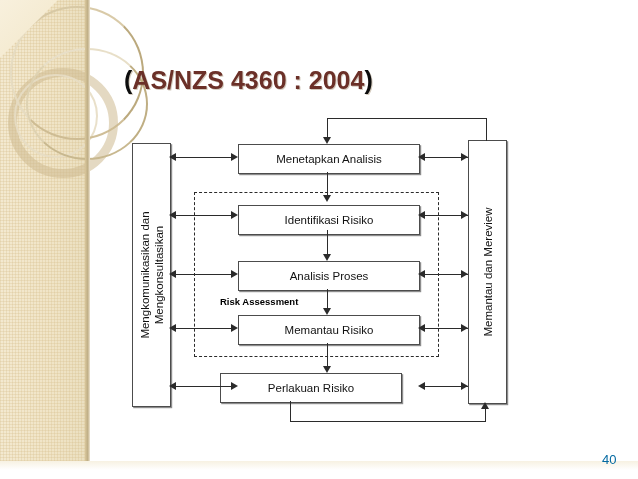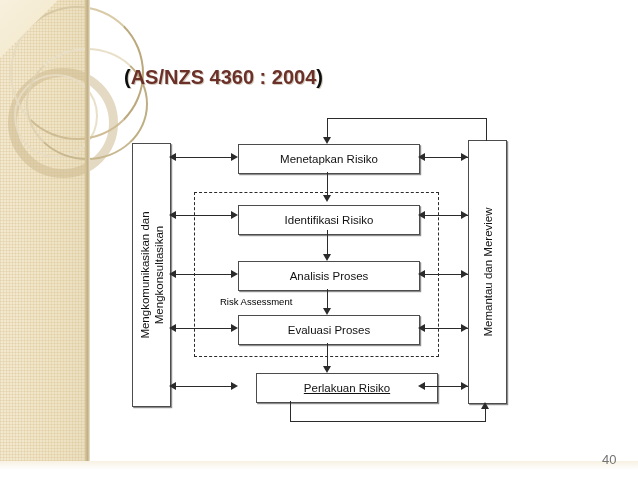--- a/index.html
+++ b/index.html
@@ -55,29 +55,29 @@
 
   
   .title1{
     position:absolute;left:124px;top:25px;
     font-size:25px;font-weight:bold;color:#0d0d0d;letter-spacing:.1px;
     text-shadow:1px 1px 0 rgba(160,140,110,.45);
     white-space:nowrap;
   }
   .title2{
     position:absolute;left:124px;top:66px;
-    font-size:20px;font-weight:bold;color:#0d0d0d;
+    font-size:25px;font-weight:bold;color:#0d0d0d;
     text-shadow:1px 1px 0 rgba(160,140,110,.45);
     white-space:nowrap;
   }
   .title2 .code{color:#6b3028;}
 
   .page-num{
     position:absolute;left:602px;top:452px;
-    font-size:13px;color:#737373;
+    font-size:13px;color:#0369a1;
   }
 
   
   .dg{position:absolute;left:0;top:0;width:638px;height:479px;}
   .pbox{
     position:absolute;background:#fff;border:1.4px solid #4c4c4c;
     box-shadow:1.2px 1.2px 0 rgba(120,120,120,.85);
     display:flex;align-items:center;justify-content:center;
     font-size:11.5px;color:#111;
   }
@@ -88,21 +88,21 @@
   .vlabel{
     position:absolute;left:50%;top:50%;
     transform:translate(-50%,-50%) rotate(-90deg);
     white-space:nowrap;font-size:11.5px;color:#111;text-align:center;
     line-height:14px;
   }
   .dashbox{
     position:absolute;border:1.6px dashed #2b2b2b;background:transparent;
   }
   .ra-label{
-    position:absolute;font-size:9.5px;font-weight:normal;color:#000;
+    position:absolute;font-size:9.5px;font-weight:bold;color:#000;
     white-space:nowrap;
     padding-left:8px;
   }
   .ln{position:absolute;background:#2b2b2b;}
   .lnh{height:1.4px;}
   .lnv{width:1.4px;}
   .ah{position:absolute;width:0;height:0;}
   .ah-d{border-left:4.5px solid transparent;border-right:4.5px solid transparent;border-top:7px solid #2b2b2b;}
   .ah-u{border-left:4.5px solid transparent;border-right:4.5px solid transparent;border-bottom:7px solid #2b2b2b;}
   .ah-r{border-top:4.5px solid transparent;border-bottom:4.5px solid transparent;border-left:7px solid #2b2b2b;}
@@ -134,25 +134,25 @@
       <div class="vlabel">
         <span>Mengkomunikasikan dan</span><br>
         <span>Mengkonsultasikan</span>
       </div>
     </div>
 
     <div class="colbox" style="left:468px;top:140px;width:37px;height:262px;">
       <div class="vlabel">Memantau dan Mereview</div>
     </div>
 
-    <div class="pbox" style="left:238px;top:144px;width:180px;height:28px;">Menetapkan Risiko</div>
+    <div class="pbox" style="left:238px;top:144px;width:180px;height:28px;">Menetapkan Analisis</div>
     <div class="pbox" style="left:238px;top:205px;width:180px;height:28px;">Identifikasi Risiko</div>
     <div class="pbox" style="left:238px;top:261px;width:180px;height:28px;">Analisis Proses</div>
-    <div class="pbox" style="left:238px;top:315px;width:180px;height:28px;">Evaluasi Proses</div>
-    <div class="pbox" style="left:256px;top:373px;width:180px;height:28px;text-decoration:underline;">Perlakuan Risiko</div>
+    <div class="pbox" style="left:238px;top:315px;width:180px;height:28px;">Memantau Risiko</div>
+    <div class="pbox" style="left:220px;top:373px;width:180px;height:28px;">Perlakuan Risiko</div>
 
     <div class="ln lnv" style="left:327px;top:172px;height:23px;"></div>
     <div class="ah ah-d" style="left:323px;top:195px;"></div>
 
     <div class="ln lnv" style="left:327px;top:230px;height:24px;"></div>
     <div class="ah ah-d" style="left:323px;top:254px;"></div>
 
     <div class="ln lnv" style="left:327px;top:289px;height:19px;"></div>
     <div class="ah ah-d" style="left:323px;top:308px;"></div>
 

